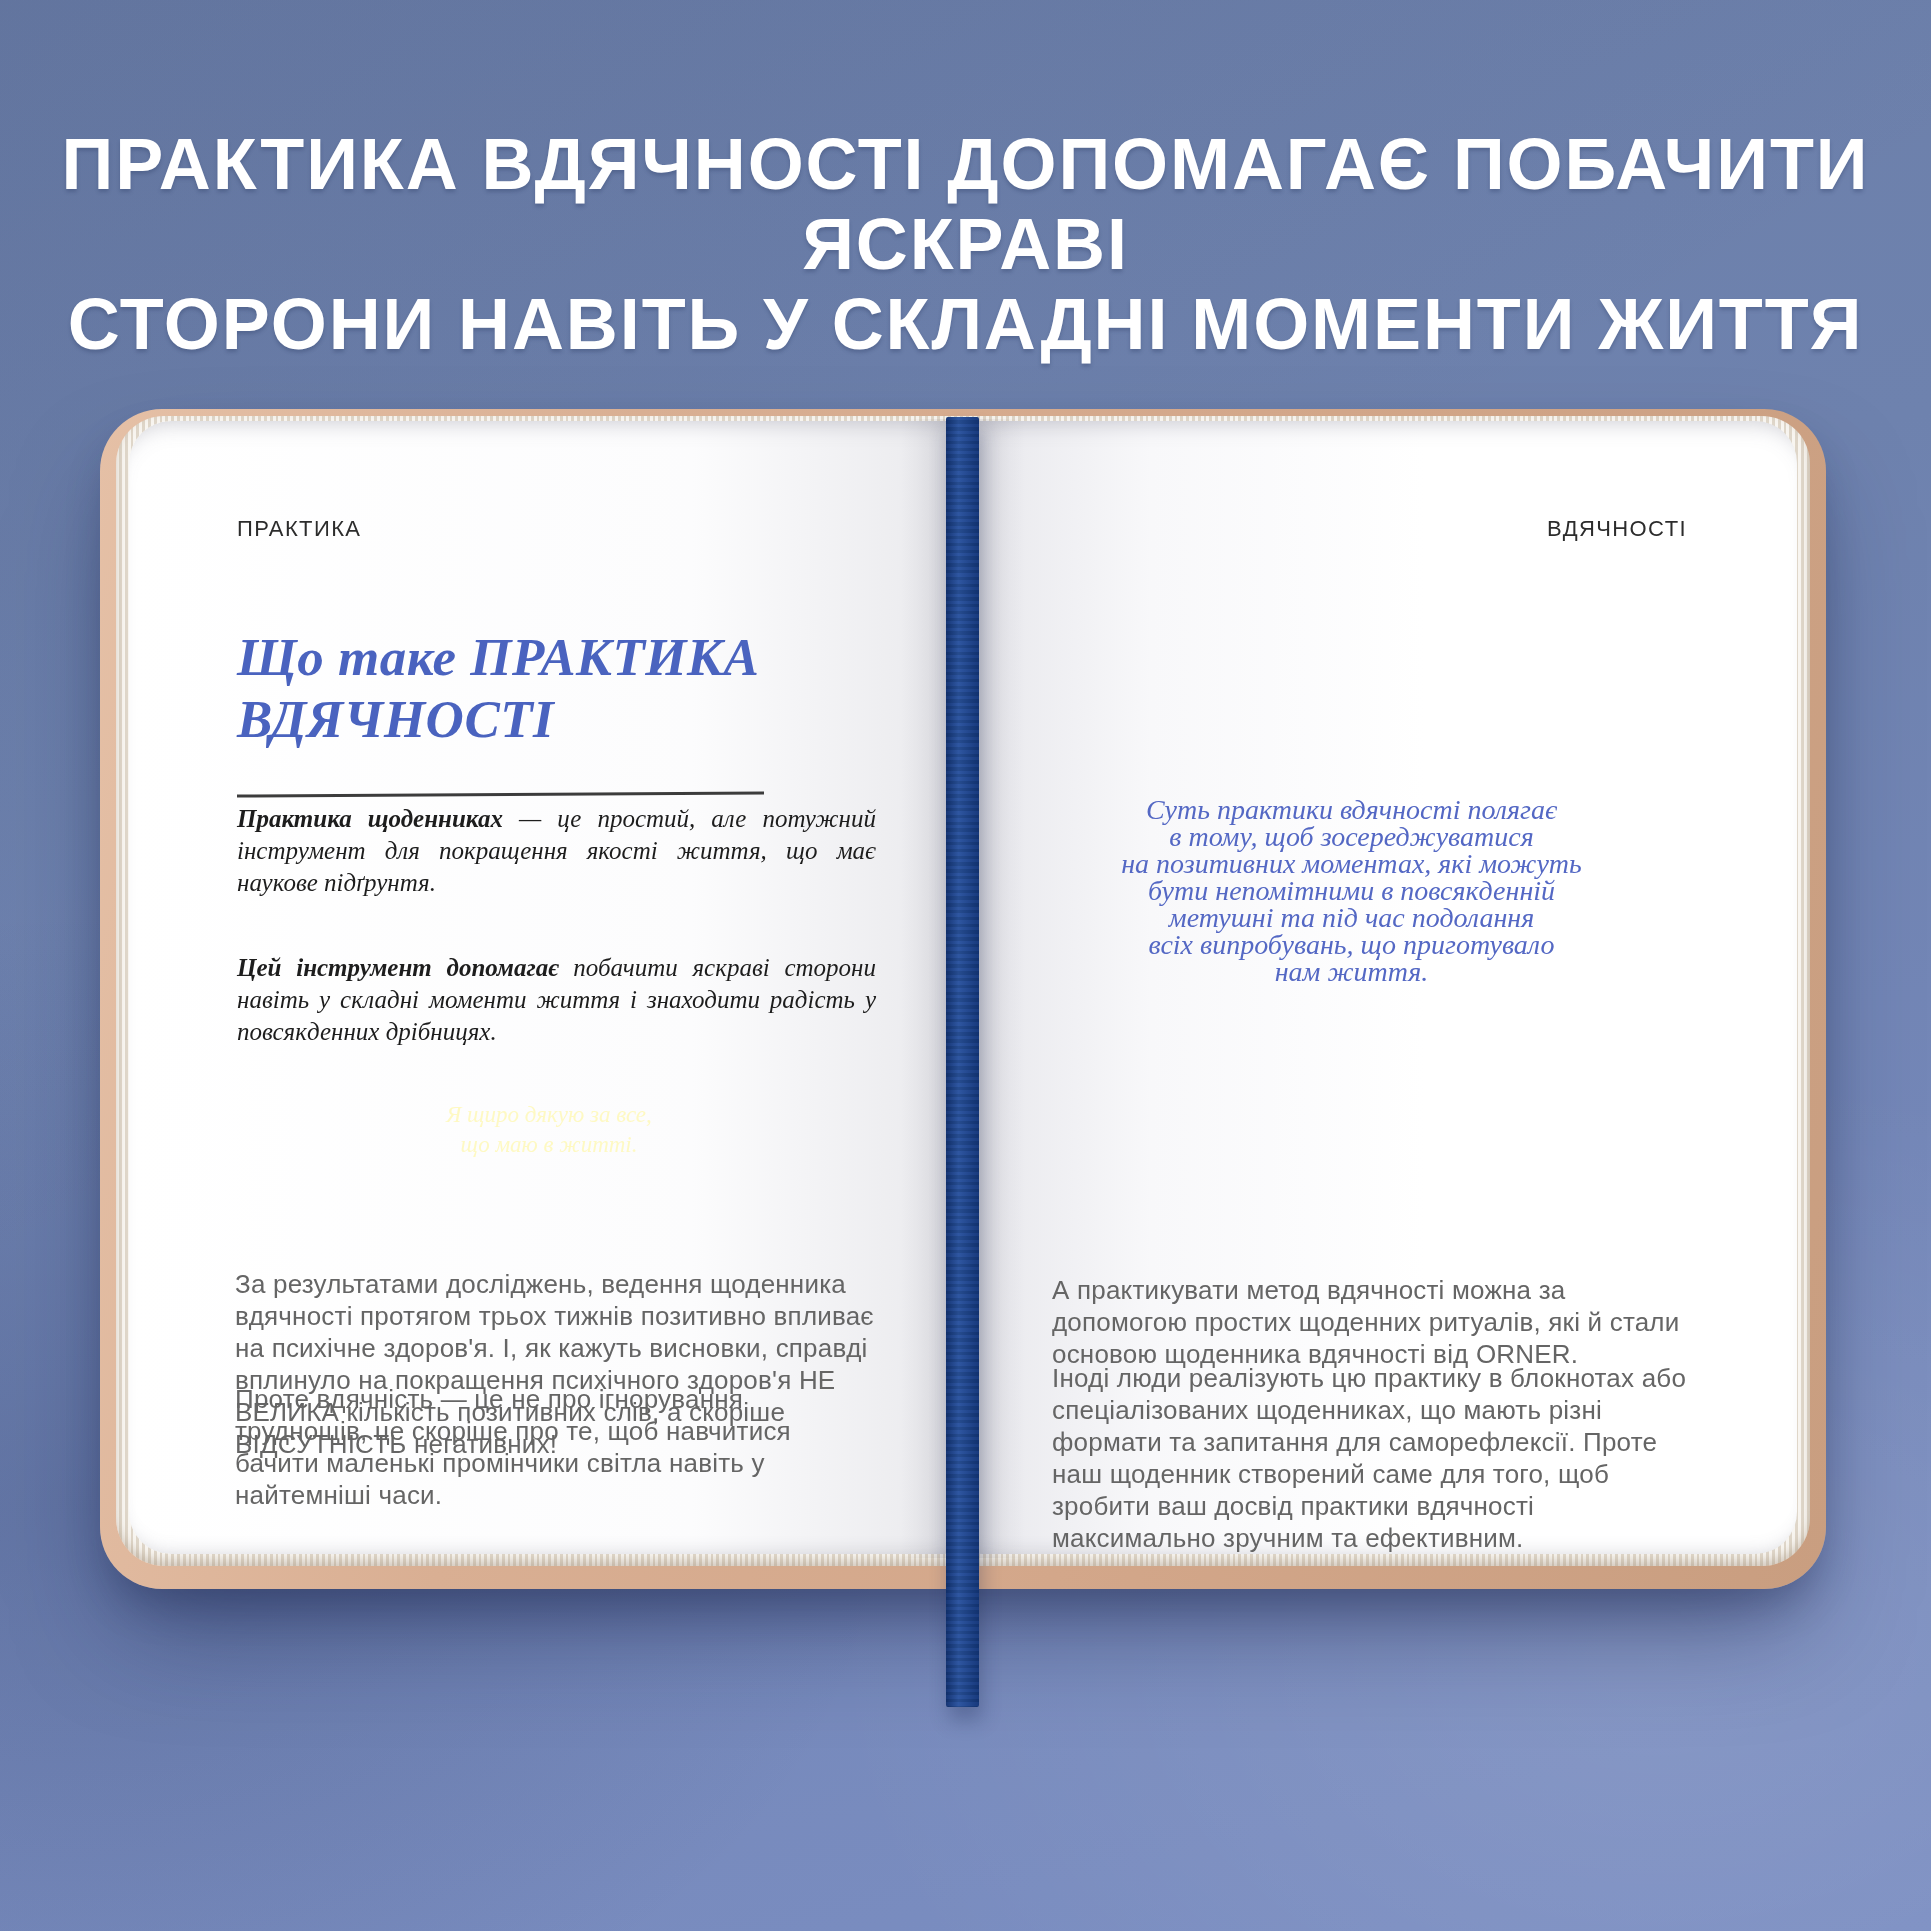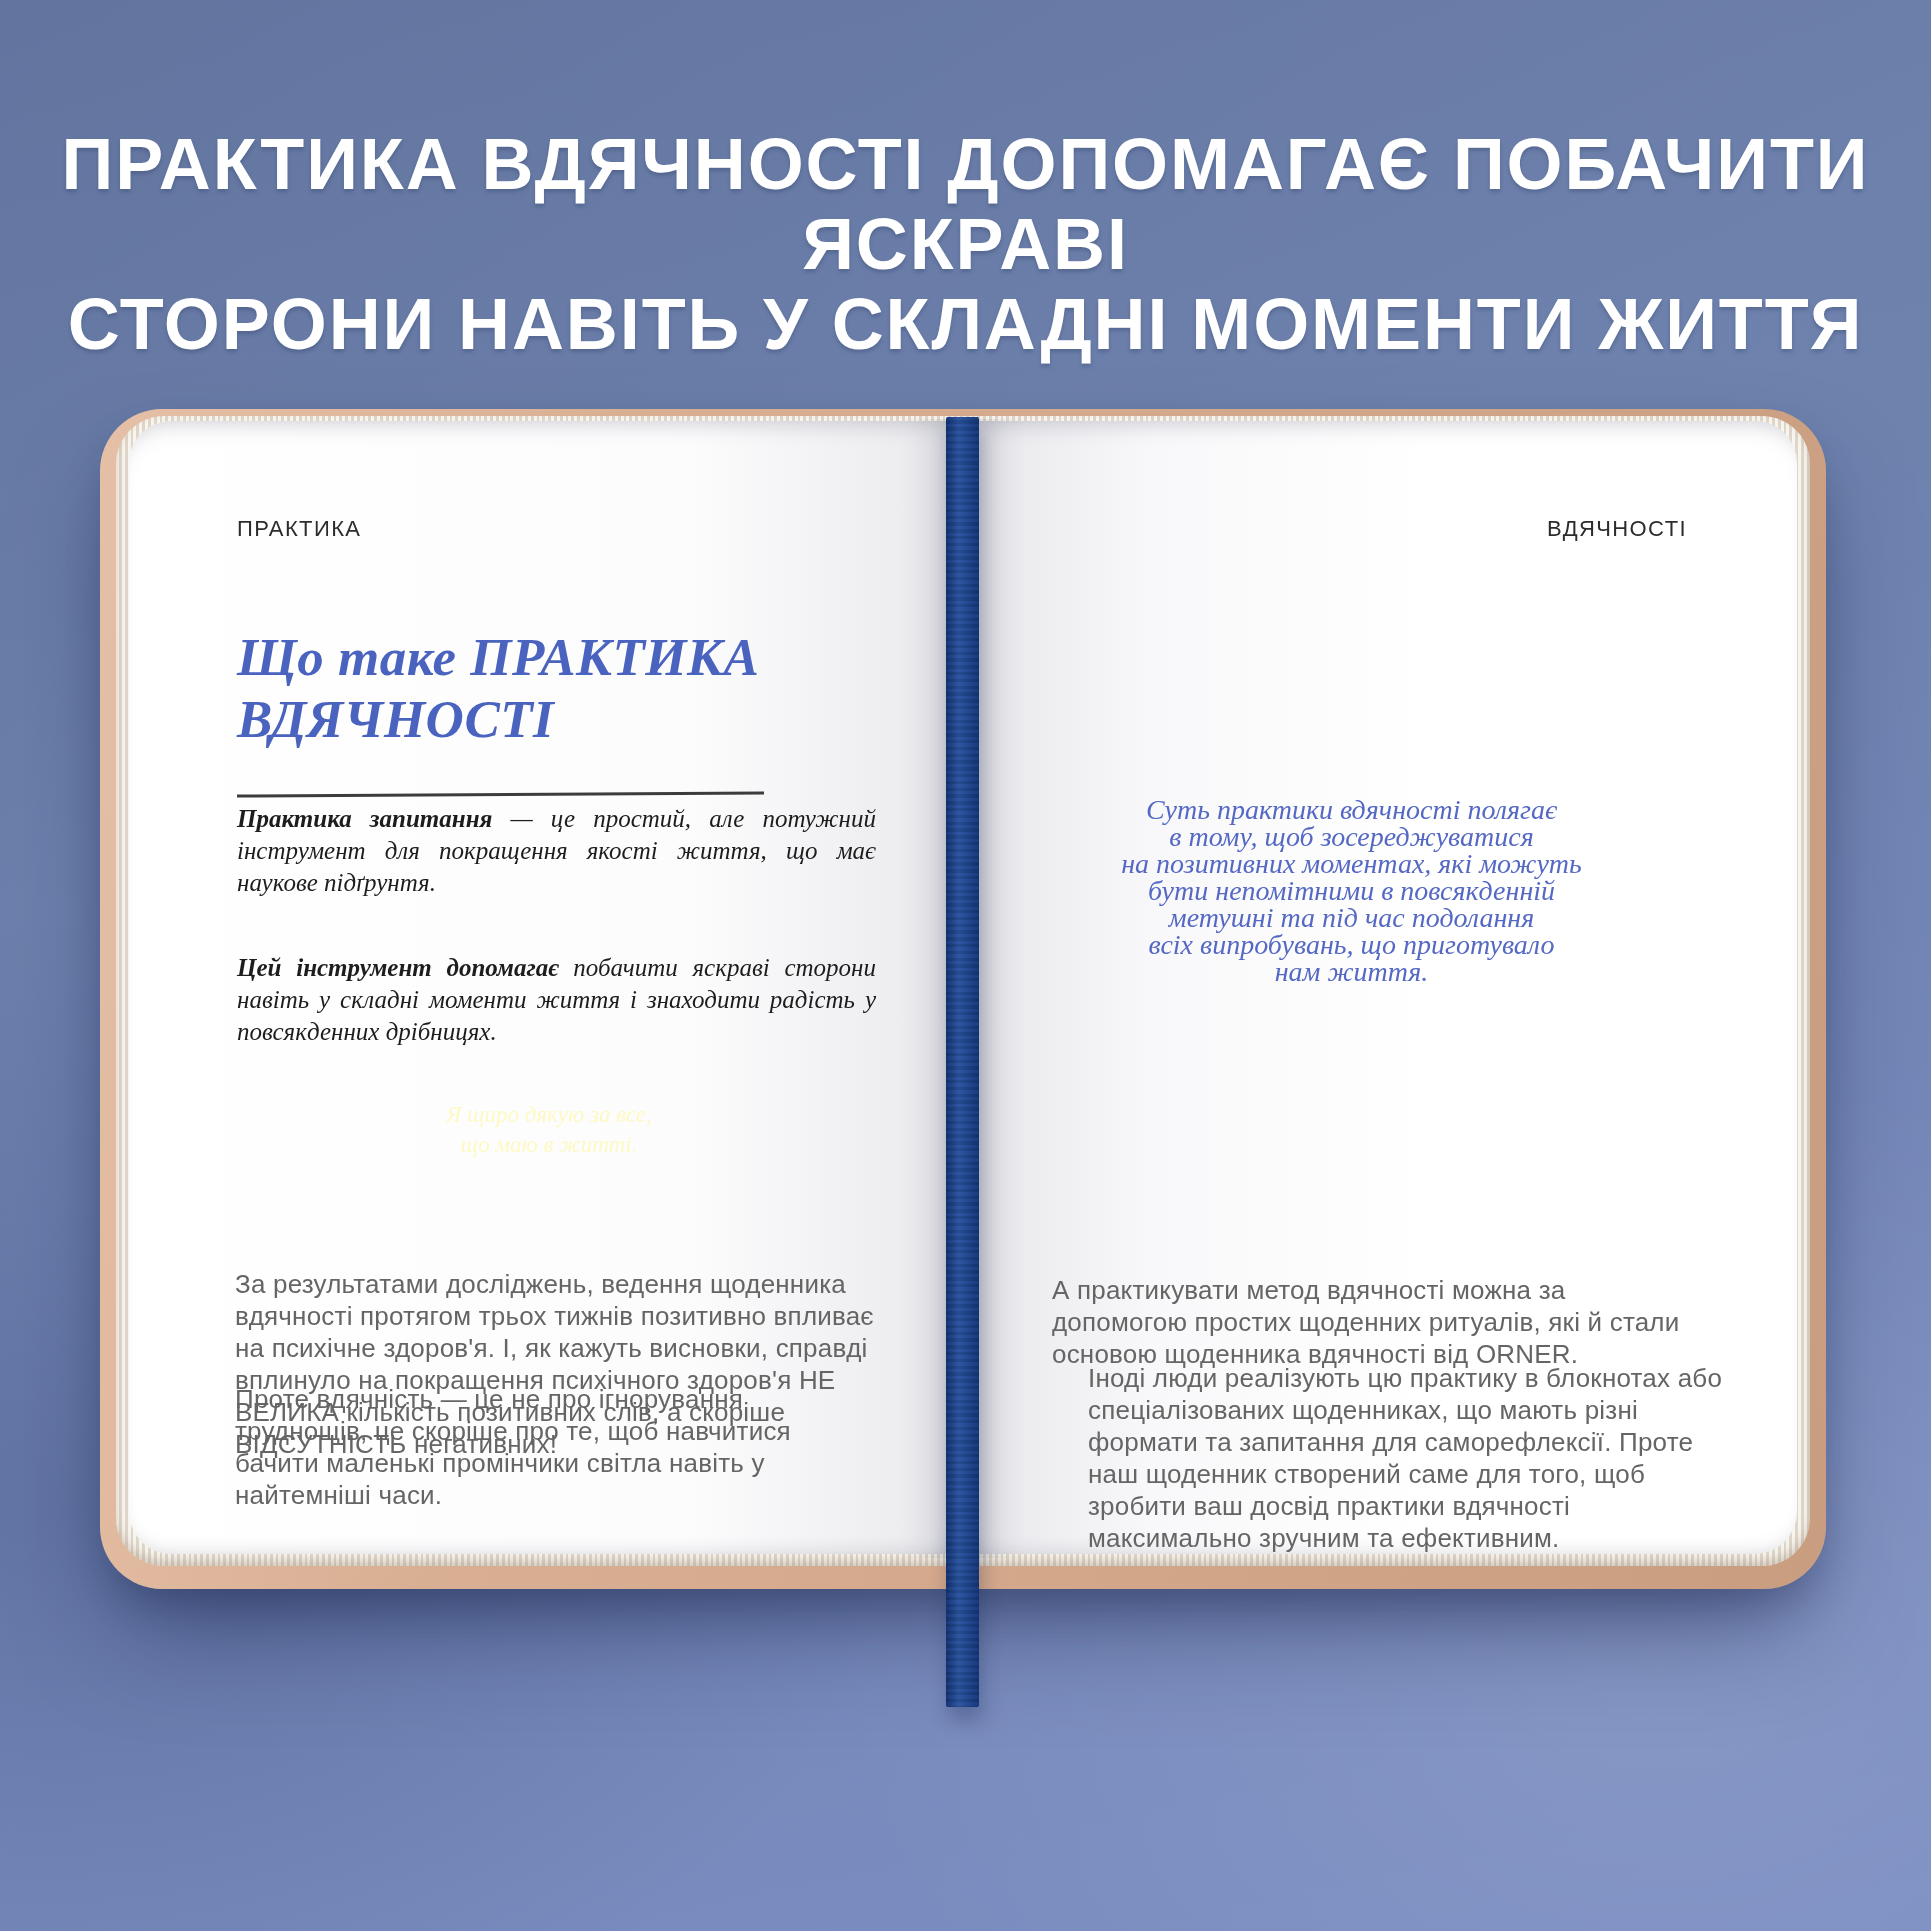--- a/index.html
+++ b/index.html
@@ -94,21 +94,21 @@
     font-family:"Liberation Serif",serif;font-style:italic;
     font-size:23px;line-height:30px;color:#fef9c3;
   }
   .note{
     position:absolute;font-size:26px;line-height:32px;color:#656565;
     letter-spacing:0.2px;
   }
   .note.l1{left:235px;width:655px;top:1268px;}
   .note.l2{left:235px;width:637px;top:1383px;}
   .note.r1{left:1052px;width:653px;top:1274px;}
-  .note.r2{left:1052px;width:653px;top:1362px;margin-left:36px;}
+  .note.r2{left:1052px;width:653px;top:1362px;}
   .rquote{
     position:absolute;left:1060px;width:583px;top:796px;text-align:center;
     font-family:"Liberation Serif",serif;font-style:italic;
     font-size:28px;line-height:27px;color:#5468c4;
   }
 </style>
 </head>
 <body>
 
 <div class="stage">
@@ -129,21 +129,21 @@
   </div>
 
   <div class="pg-header lft">ПРАКТИКА</div>
 
   <div class="title">
     <div>Що таке ПРАКТИКА</div>
     <div>ВДЯЧНОСТІ</div>
   </div>
   <div class="title-rule"></div>
 
-  <div class="intro p1"><span class="lead">Практика запитання</span><span> — це простий, але потужний інструмент для покращення якості життя, що має наукове підґрунтя.</span></div>
+  <div class="intro p1"><span class="lead">Практика щоденниках</span><span> — це простий, але потужний інструмент для покращення якості життя, що має наукове підґрунтя.</span></div>
 
   <div class="intro p2"><span class="lead">Цей інструмент допомагає</span><span> побачити яскраві сторони навіть у складні моменти життя і знаходити радість у повсякденних дрібницях.</span></div>
 
   <div class="affirm">
     <div>Я щиро дякую за все,</div>
     <div>що маю в житті.</div>
   </div>
 
   <div class="note l1">За результатами досліджень, ведення щоденника вдячності протягом трьох тижнів позитивно впливає на психічне здоров'я. І, як кажуть висновки, справді вплинуло на покращення психічного здоров'я НЕ ВЕЛИКА кількість позитивних слів, а скоріше ВІДСУТНІСТЬ негативних!</div>
   <div class="note l2">Проте вдячність — це не про ігнорування труднощів, це скоріше про те, щоб навчитися бачити маленькі промінчики світла навіть у найтемніші часи.</div>

